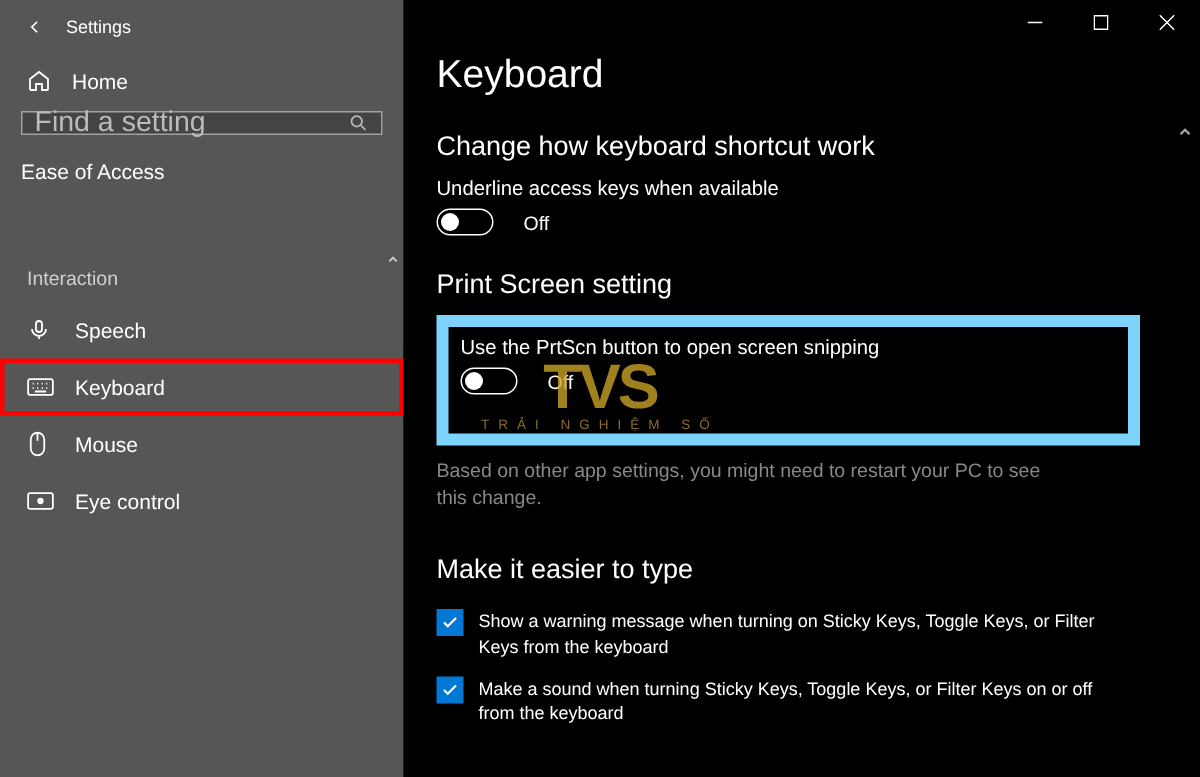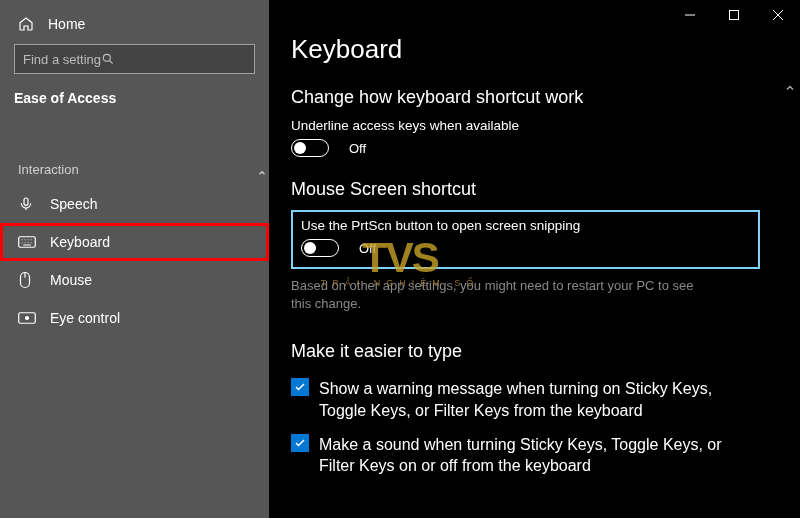--- a/index.html
+++ b/index.html
@@ -31,32 +31,32 @@
   .home-row {
     display: flex; align-items: center; gap: 14px;
     padding: 10px 18px 12px 18px;
     color: #fff;
   }
   .home-row .icon { width: 16px; height: 16px; display:flex; align-items:center;}
   .home-row span { font-size: 14px; }
   .search-box {
     margin: 0 14px 12px 14px;
     border: 1px solid #a0a0a0;
-    height: 30px;
+    height: 16px;
     display: flex; align-items: center;
     padding: 0 8px 0 8px;
     color: #bbb;
     background: rgba(0,0,0,0.2);
-    font-size: 13px;
-    justify-content: flex-start;
+    font-size: 19px;
+    justify-content: space-between;
   }
   .search-box .search-icon { width: 14px; height:14px; }
   .category-title {
     padding: 4px 14px 14px 14px;
-    font-size: 14px; font-weight: 700; color:#fff;
+    font-size: 14px; font-weight: 400; color:#fff;
   }
   .group-label {
     padding: 24px 14px 8px 18px;
     font-size: 13px; color: #d0d0d0;
   }
   .nav-item {
     display: flex; align-items: center; gap: 14px;
     padding: 10px 18px;
     font-size: 14px; color: #fff;
     cursor: default;
@@ -104,50 +104,58 @@
   .toggle {
     width: 38px; height: 18px; border: 1px solid #fff; border-radius: 9px;
     position: relative; background: transparent;
   }
   .toggle .knob {
     position: absolute; left: 2px; top: 2px; width: 12px; height: 12px;
     border-radius: 50%; background: #fff;
   }
   .toggle-text { font-size: 13px; }
   .highlight-box {
-    border: 2px solid #7dd3fc;
-    padding: 6px 8px 4px 8px;
+    border: 8px solid #7dd3fc;
+    padding: 6px 8px 20px 8px;
     margin-top: 2px;
   }
   .desc { font-size: 13px; color: #888; margin-top: 8px; line-height: 1.4; max-width: 420px;}
   .check-row { display:flex; gap:10px; align-items:flex-start; padding:6px 0; max-width: 440px; }
   .checkbox {
     width: 18px; height: 18px; background:#0078d4; flex-shrink:0;
     display:flex; align-items:center; justify-content:center;
   }
-  .check-label { font-size: 16px; line-height:1.35; }
+  .check-label { font-size: 12px; line-height:1.35; }
   
   .watermark {
     position: absolute;
     left: 50%; top: 50%;
     transform: translate(-50%,-46%);
     pointer-events: none;
     opacity: 0.8;
     text-align:center;
   }
   .watermark .tvs { font-size: 42px; font-weight: 800; color: #c9a227; font-family: sans-serif; letter-spacing:-2px;}
   .watermark .sub { font-size: 9px; letter-spacing: 6px; color: #b0853a; margin-top:-4px;}
   svg { display:block; }
 </style>
 </head>
 <body>
 
 <div class="window">
 
   <div class="sidebar">
+    <div class="titlebar-left">
+      <span class="back-arrow">
+        <svg width="14" height="14" viewBox="0 0 24 24" fill="none" stroke="#fff" stroke-width="2">
+            <path d="M15 18l-6-6 6-6"></path>
+          </svg>
+      </span>
+      <span class="title-text">Settings</span>
+    </div>
 
     <div class="home-row">
       <span class="icon">
         <svg width="16" height="16" viewBox="0 0 24 24" fill="none" stroke="#fff" stroke-width="1.8">
             <path d="M3 10l9-7 9 7v10a1 1 0 01-1 1h-5v-6h-6v6H4a1 1 0 01-1-1V10z"></path>
           </svg>
       </span>
       <span>Home</span>
     </div>
 
@@ -243,21 +251,21 @@
 
       <h2>Change how keyboard shortcut work</h2>
       <div class="setting-label">Underline access keys when available</div>
       <div class="toggle-row">
         <div class="toggle">
             <div class="knob"></div>
           </div>
         <span class="toggle-text">Off</span>
       </div>
 
-      <h2>Mouse Screen shortcut</h2>
+      <h2>Print Screen setting</h2>
       <div class="highlight-box">
         <div class="setting-label">Use the PrtScn button to open screen snipping</div>
         <div class="toggle-row">
           <div class="toggle">
               <div class="knob"></div>
             </div>
           <span class="toggle-text">Off</span>
         </div>
       </div>
       <div class="desc">Based on other app settings, you might need to restart your PC to see this change.</div>

